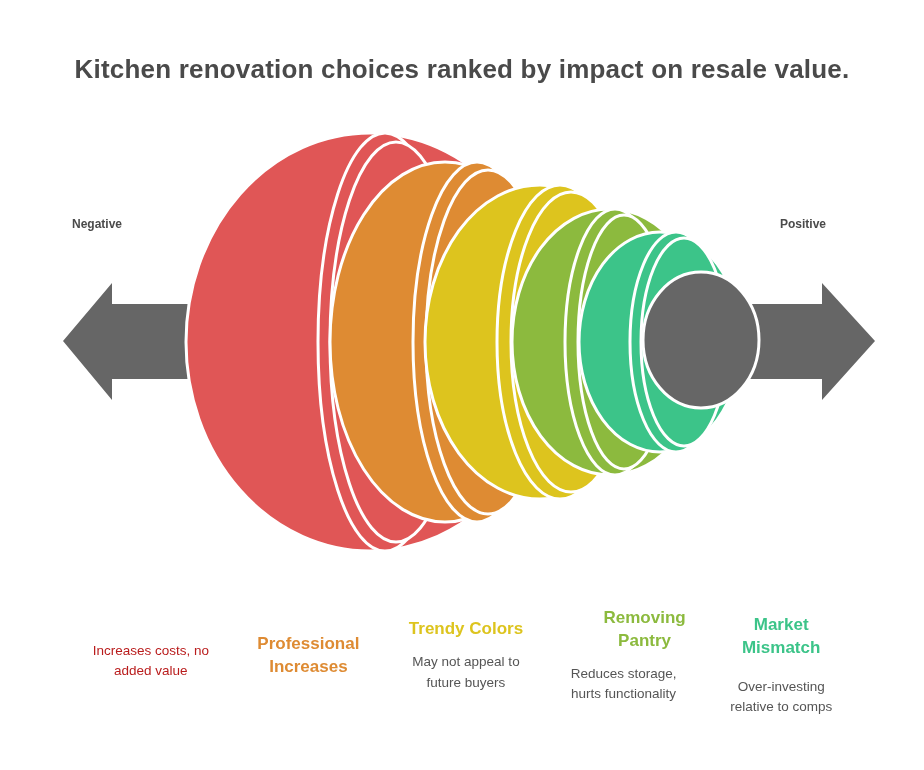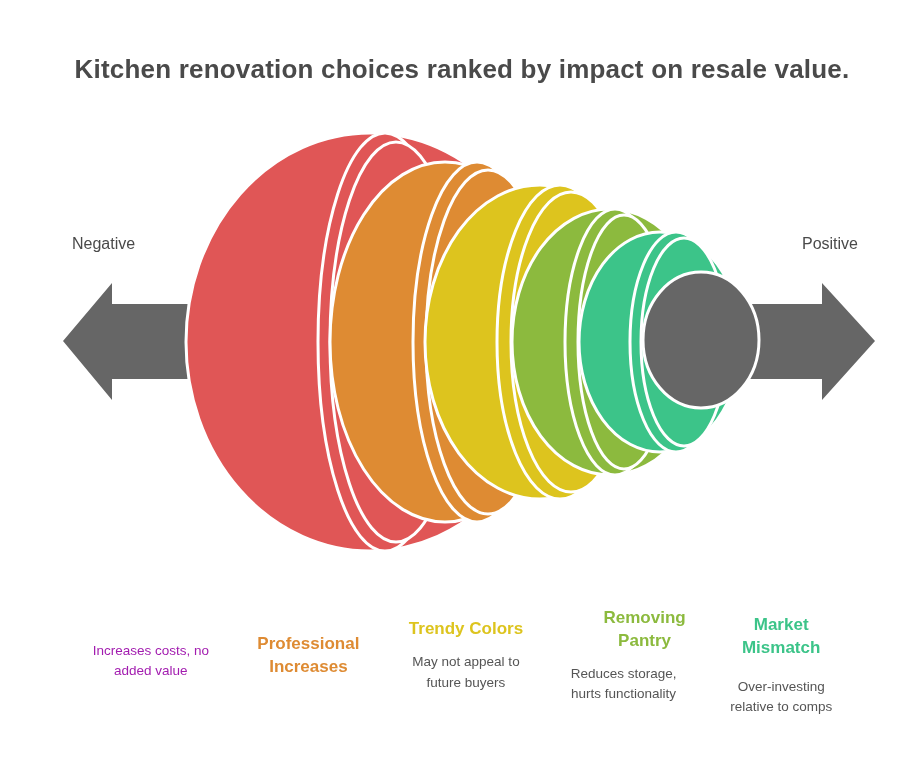--- a/index.html
+++ b/index.html
@@ -10,25 +10,25 @@
     overflow:hidden;
     font-family:"Liberation Sans","DejaVu Sans",sans-serif;
   }
   .title{
     position:absolute;top:54px;left:0;width:924px;
     text-align:center;
     font-size:26px;font-weight:bold;color:#4a4a4a;
     letter-spacing:0.2px;
   }
   .axis-label{
-    position:absolute;top:235px;
-    font-size:16px;font-weight:normal;color:#4a4a4a;
+    position:absolute;top:217px;
+    font-size:12px;font-weight:bold;color:#4a4a4a;
   }
   .axis-label.negative{left:63px;width:110px;text-align:left;padding-left:9px;box-sizing:border-box;}
-  .axis-label.positive{left:780px;width:100px;text-align:center;}
+  .axis-label.positive{left:780px;width:100px;}
   .funnel-svg{position:absolute;top:0;left:0;}
   .funnel-svg ellipse{stroke:#ffffff;stroke-width:3;}
   .funnel-svg .arrow{stroke:none;}
   .labels-row{
     position:absolute;top:594px;left:72px;width:788px;
     display:flex;flex-direction:row;
   }
   .label-col{
     flex:1 1 0;
     min-height:118px;
@@ -89,21 +89,21 @@
       <ellipse cx="660" cy="342" rx="81" ry="110" fill="#3cc489"></ellipse>
       <ellipse cx="676" cy="342" rx="46" ry="110" fill="#3cc489"></ellipse>
       <ellipse cx="684" cy="342" rx="43" ry="104" fill="#3cc489"></ellipse>
     </g>
 
     <ellipse cx="701" cy="340" rx="58" ry="68" fill="#666666"></ellipse>
   </svg>
 
   <div class="labels-row">
     <div class="label-col">
-      <div class="label-desc" style="color: #a21caf;">Increases costs, no
+      <div class="label-desc" style="color: #b91c1c;">Increases costs, no
 added value</div>
     </div>
     <div class="label-col">
       <div class="label-title" style="color: rgb(222, 139, 51);">Professional
 Increases</div>
     </div>
     <div class="label-col">
       <div class="label-title" style="color: rgb(221, 196, 30); text-align: center;">Trendy Colors</div>
       <div class="label-desc" style="color: rgb(85, 85, 85);">May not appeal to
 future buyers</div>

